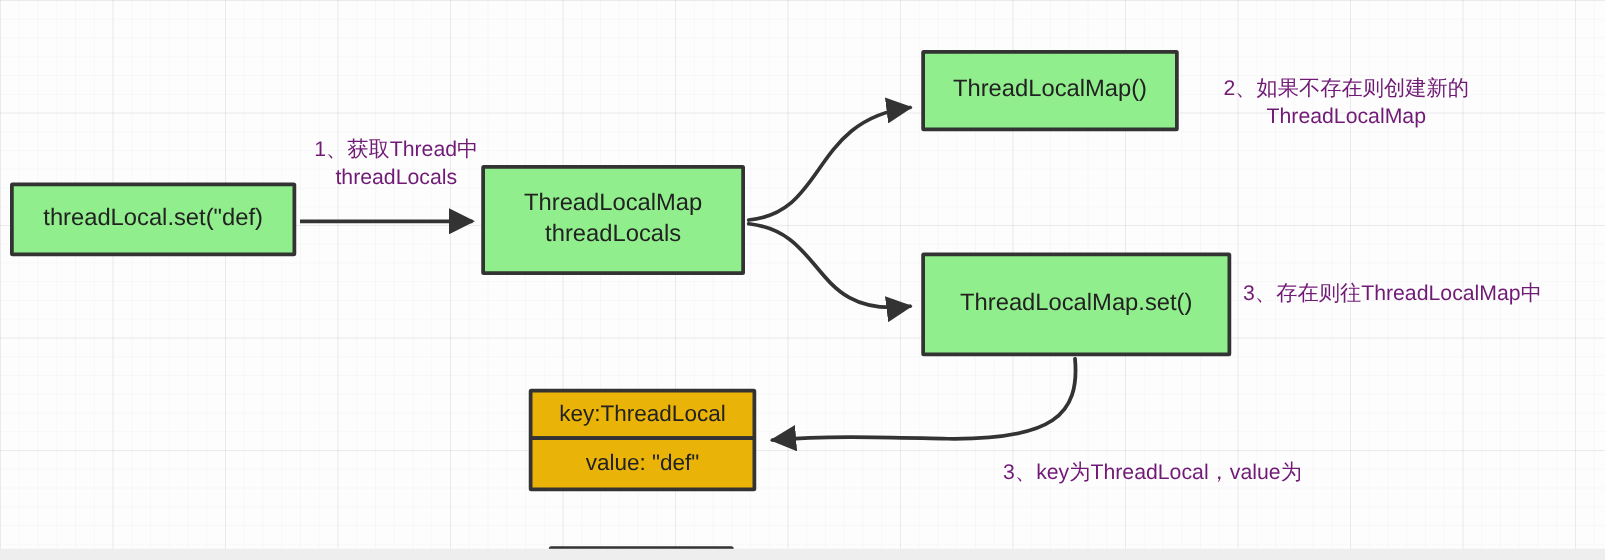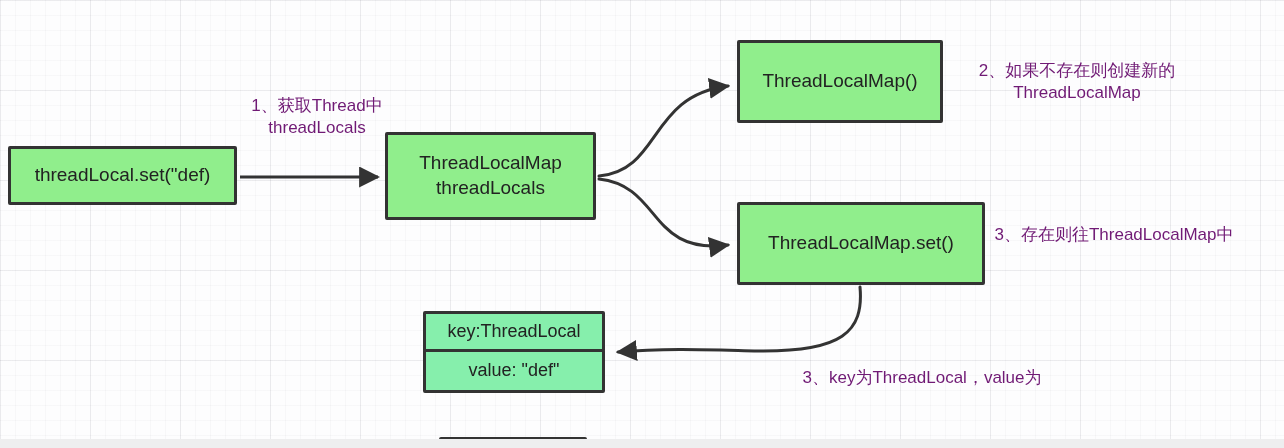--- a/index.html
+++ b/index.html
@@ -14,34 +14,34 @@
       linear-gradient(to bottom, rgba(120,120,135,0.045) 1px, transparent 1px);
     background-size:90px 90px,90px 90px,15px 15px,15px 15px;
   }
   .node{
     position:absolute;display:flex;align-items:center;justify-content:center;
     flex-direction:column;border:3px solid #333;border-radius:2px;
     color:#222;font-size:19px;text-align:center;box-sizing:border-box;
     line-height:1.3;
   }
   .green{background:#90ee8c;}
-  .pink{background:#86efac;}
+  .pink{background:#eab308;}
   .red{background:#f7615e;margin-top:47px;}
   #box-set-call{left:8px;top:146px;width:229px;height:59px;}
   #box-map-threadlocals{left:385px;top:132px;width:211px;height:88px;}
-  #box-map-new{left:737px;top:40px;width:206px;height:83px;}
+  #box-map-new{left:737px;top:40px;width:206px;height:65px;}
   #box-map-set{left:737px;top:202px;width:248px;height:83px;align-items:center;}
   #box-entry-key{left:423px;top:311px;width:182px;height:41px;font-size:18px;}
   #box-entry-value{left:423px;top:349px;width:182px;height:44px;font-size:18px;}
   #box-entry{left:439px;top:390px;width:148px;height:43px;}
   .anno{
     position:absolute;color:#701a75;font-size:17px;line-height:22px;
     text-align:center;white-space:nowrap;
   }
-  #anno-step1{left:222px;top:95px;width:190px;}
+  #anno-step1{left:222px;top:109px;width:190px;}
   #anno-step2{left:948px;top:60px;width:258px;}
   #anno-step3{left:986px;top:224px;width:256px;}
   #anno-step4{left:768px;top:367px;width:308px;}
   #arrow-layer{position:absolute;left:0;top:0;pointer-events:none;}
   #bottom-strip{
     position:absolute;left:0;bottom:0;width:1284px;height:9px;background:#eeeeef;
   }
 </style>
 </head>
 <body>

